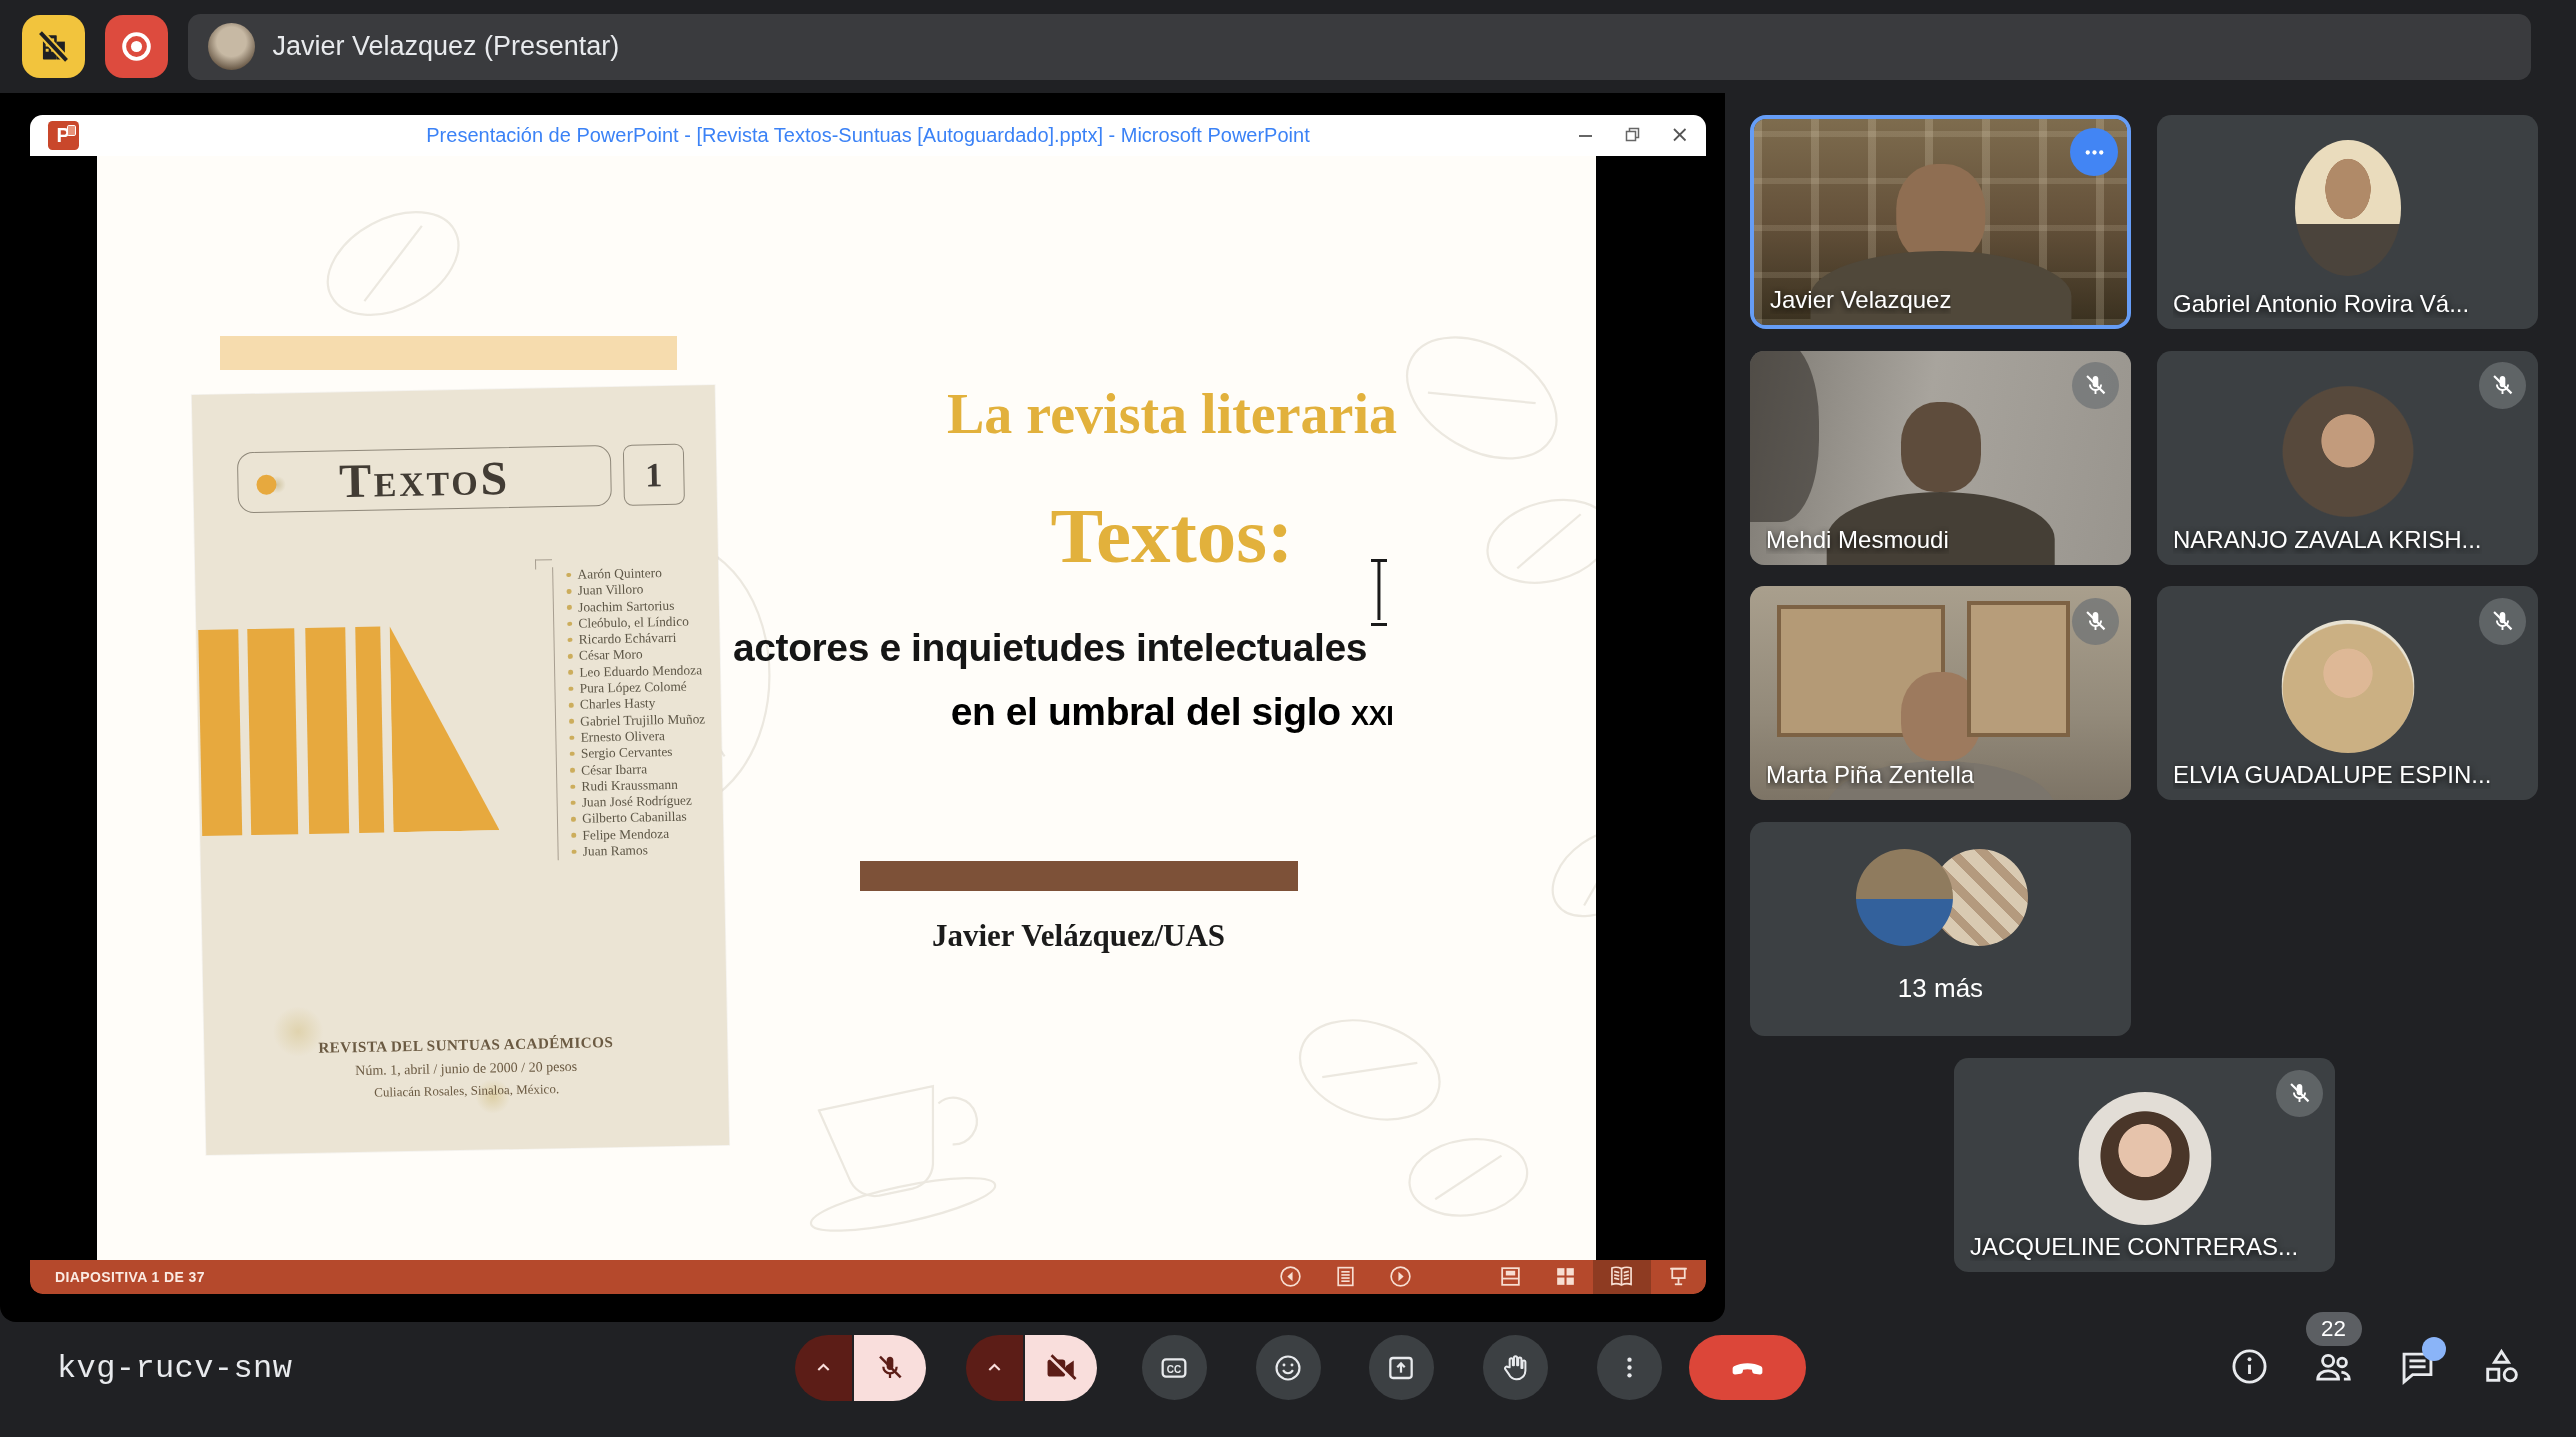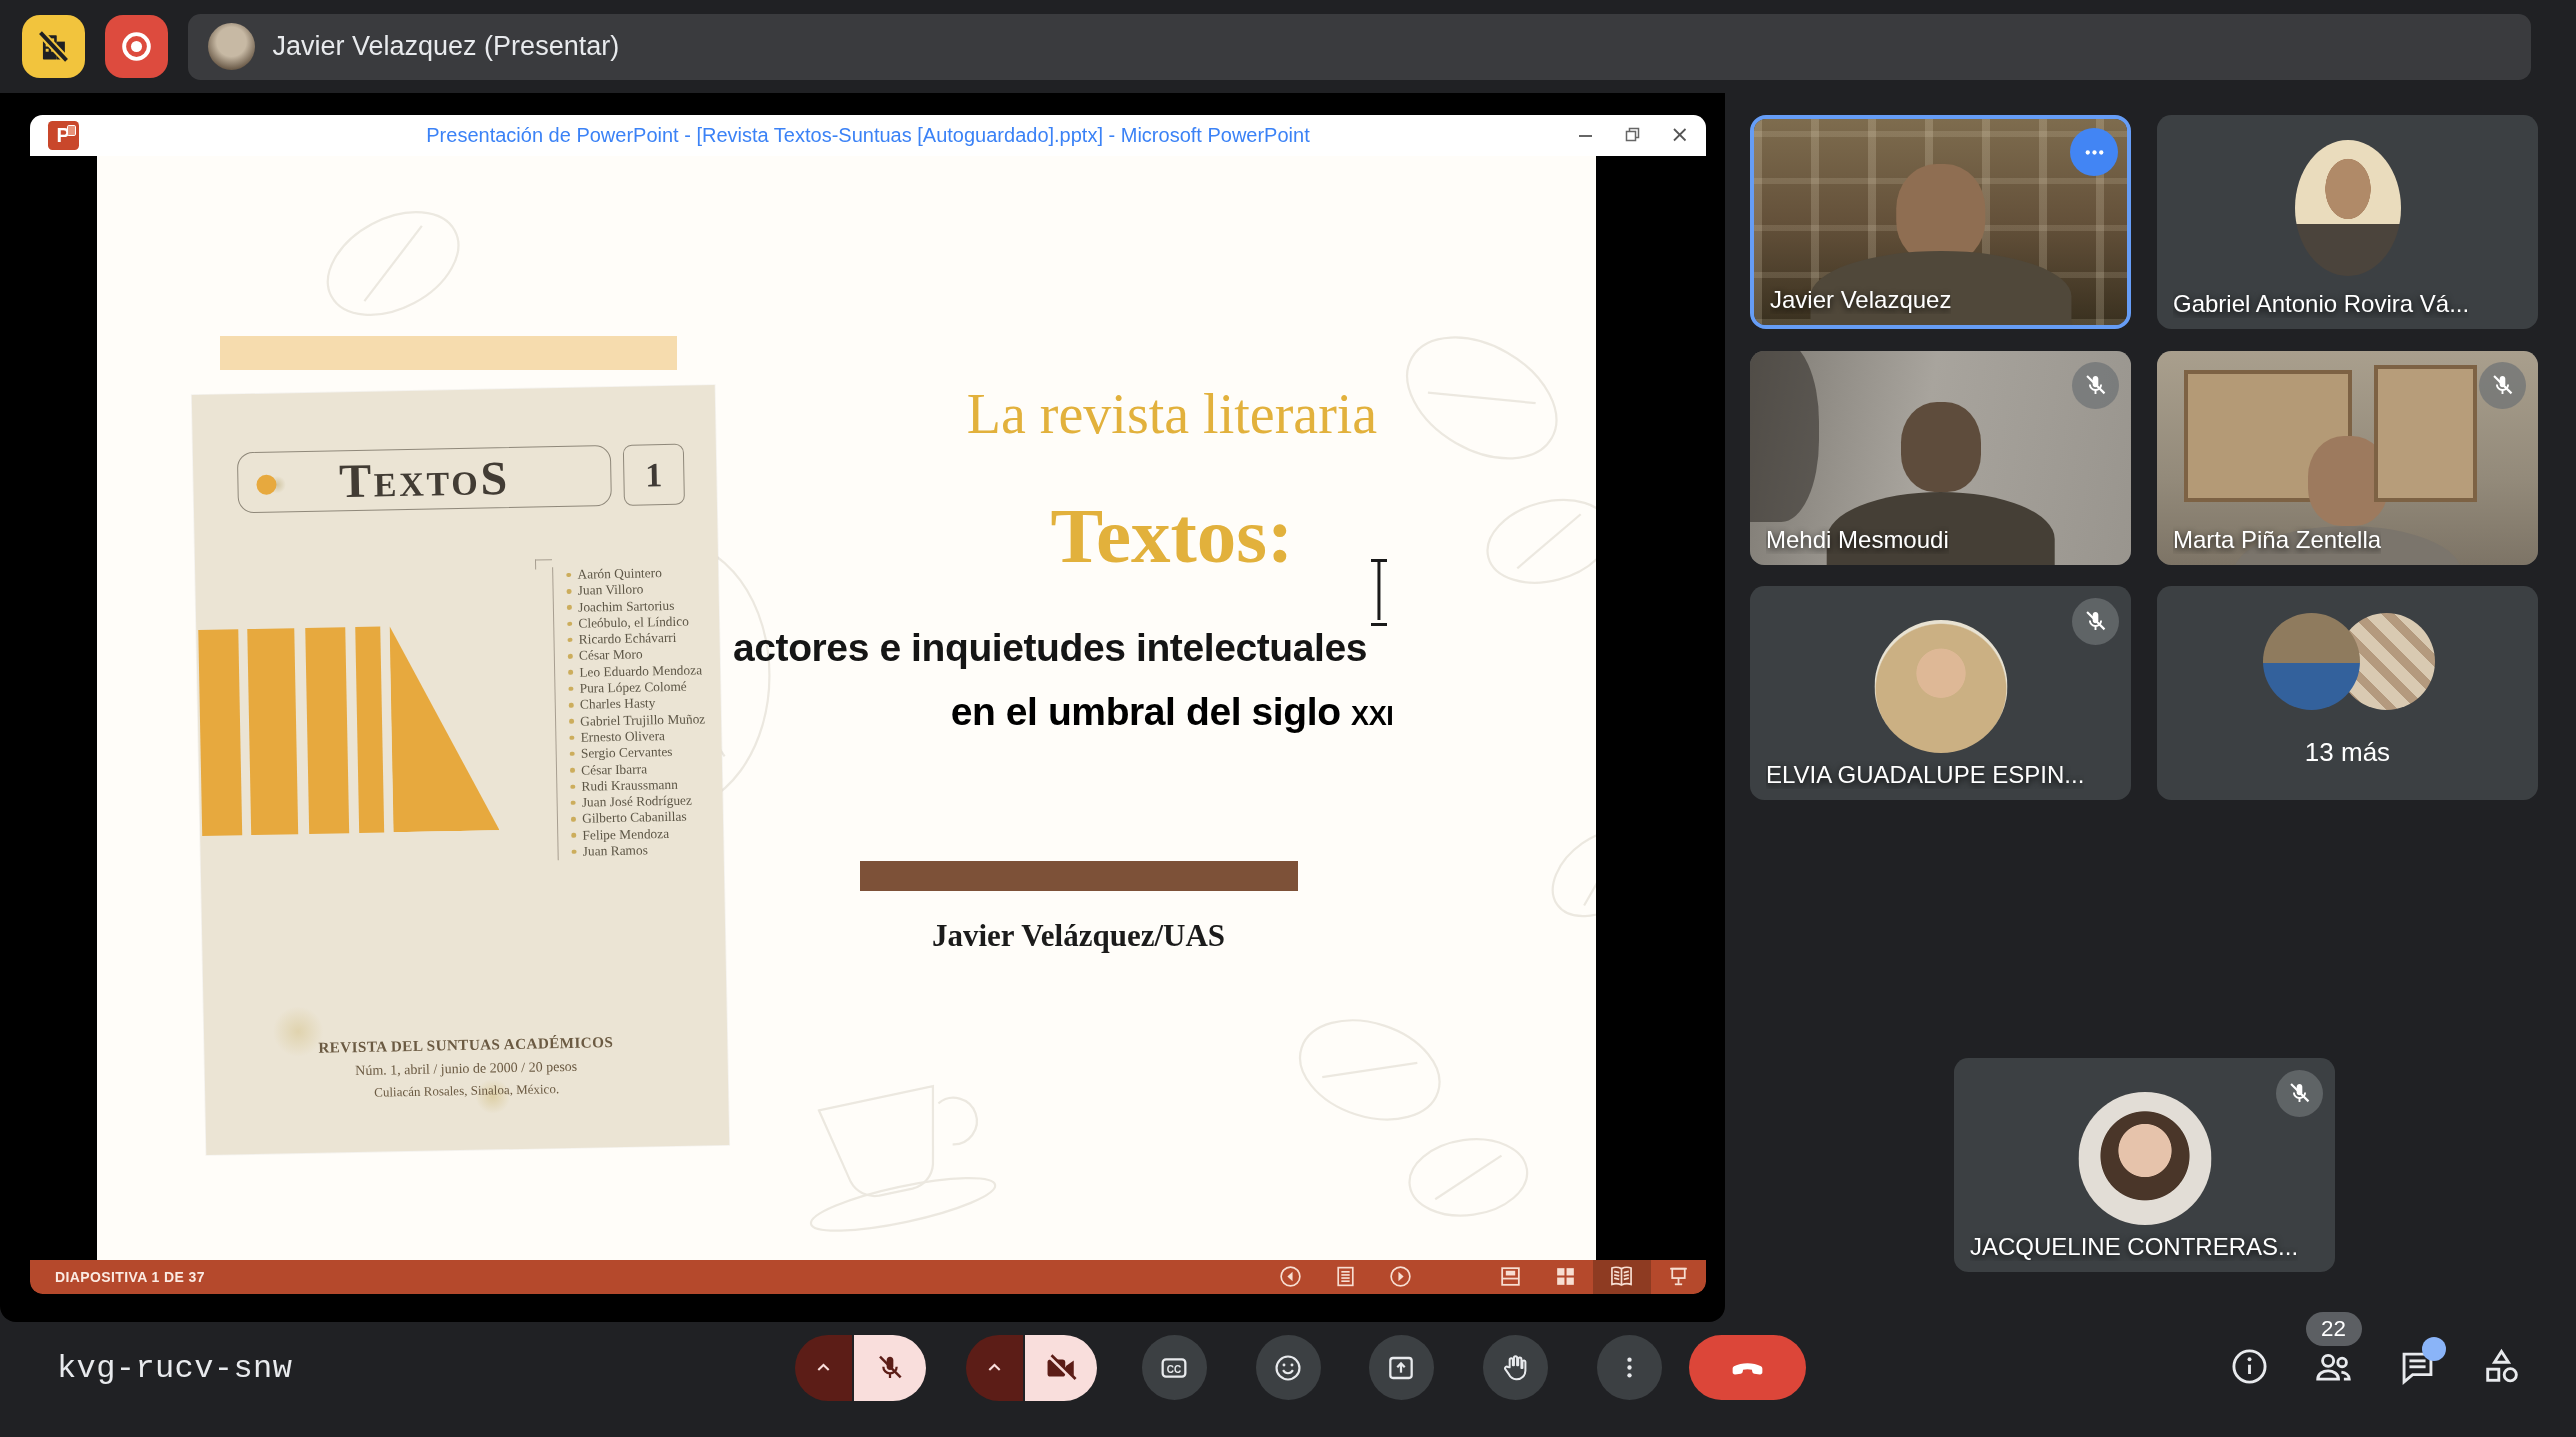--- a/index.html
+++ b/index.html
@@ -54,21 +54,21 @@
 .contributors li{font-family:"Liberation Serif",serif;font-size:13.4px;line-height:16.3px;color:#5d5646;white-space:nowrap;}
 .contributors li::before{content:"";display:inline-block;width:4.5px;height:4.5px;border-radius:50%;background:#c7a346;margin-right:6.3px;vertical-align:1.8px;opacity:.85;}
 .bars-figure{position:absolute;left:1.8px;top:235px;height:206px;display:flex;}
 .bars-figure .b{background:var(--cover-gold);}
 .bars-figure .tri{width:106px;background:var(--cover-gold);clip-path:polygon(0 0,100% 100%,0 100%);}
 .cover-footer{position:absolute;left:0;right:0;top:642px;text-align:center;color:#6b5a42;font-family:"Liberation Serif",serif;}
 .cover-footer .f1{font-size:15.2px;font-weight:bold;letter-spacing:0.4px;line-height:25px;}
 .cover-footer .f2{font-size:14px;line-height:23px;}
 .cover-footer .f3{font-size:13px;line-height:22.4px;}
 
-.sl-h1{position:absolute;left:636px;top:226px;width:878px;text-align:center;font-family:"Liberation Serif",serif;font-weight:normal;font-size:56px;color:var(--slide-gold);}
+.sl-h1{position:absolute;left:636px;top:226px;width:878px;text-align:center;font-family:"Liberation Serif",serif;font-weight:bold;font-size:56px;color:var(--slide-gold);}
 .sl-h2{position:absolute;left:636px;top:335px;width:878px;text-align:center;font-family:"Liberation Serif",serif;font-weight:bold;font-size:79px;color:var(--slide-gold);}
 .sl-s1{position:absolute;left:636px;top:470px;width:878px;font-weight:bold;font-size:39px;letter-spacing:-0.4px;color:#151515;}
 .sl-s2{position:absolute;left:636px;top:534px;width:878px;text-align:center;font-weight:bold;font-size:39px;letter-spacing:-0.4px;color:#000000;}
 .sl-s2 .sc{font-variant:small-caps;}
 .brown-bar{position:absolute;left:763px;top:705px;width:438px;height:30px;background:var(--brown-bar);}
 .sl-author{position:absolute;left:547px;top:762px;width:869px;text-align:center;font-family:"Liberation Serif",serif;font-weight:bold;font-size:31px;color:#1b1b1b;}
 .cursor{position:absolute;left:1271px;top:403px;width:21.5px;height:61px;}
 .cursor::before{content:"";position:absolute;left:50%;top:0;transform:translateX(-50%);width:3.1px;height:100%;background:#1a1a1a;}
 .cursor::after{content:"";position:absolute;left:2.7px;top:0;width:16px;height:61px;border-top:3.1px solid #1a1a1a;border-bottom:3.1px solid #1a1a1a;}
 
@@ -398,20 +398,32 @@
         <svg width="27" height="27" viewBox="0 0 24 24">
             <path d="M12 13.5c1.4 0 2.5-1.1 2.5-2.5V6c0-1.4-1.1-2.5-2.5-2.5S9.5 4.6 9.5 6v5c0 1.4 1.1 2.5 2.5 2.5z" fill="#fff"></path>
             <path d="M17 11c0 2.8-2.2 5-5 5s-5-2.2-5-5" fill="none" stroke="#fff" stroke-width="1.7"></path>
             <path d="M12 16v3.5" stroke="#fff" stroke-width="1.7"></path>
             <line x1="4.5" y1="3.5" x2="20" y2="19" stroke="#fff" stroke-width="1.9"></line>
           </svg>
       </div>
       <div class="tile-name">Mehdi Mesmoudi</div>
     </div>
 
+    <div class="tile">
+      <div class="avatar av-circle av-naranjo"></div>
+      <div class="mic-badge">
+        <svg width="27" height="27" viewBox="0 0 24 24">
+            <path d="M12 13.5c1.4 0 2.5-1.1 2.5-2.5V6c0-1.4-1.1-2.5-2.5-2.5S9.5 4.6 9.5 6v5c0 1.4 1.1 2.5 2.5 2.5z" fill="#fff"></path>
+            <path d="M17 11c0 2.8-2.2 5-5 5s-5-2.2-5-5" fill="none" stroke="#fff" stroke-width="1.7"></path>
+            <path d="M12 16v3.5" stroke="#fff" stroke-width="1.7"></path>
+            <line x1="4.5" y1="3.5" x2="20" y2="19" stroke="#fff" stroke-width="1.9"></line>
+          </svg>
+      </div>
+      <div class="tile-name">NARANJO ZAVALA KRISH...</div>
+    </div>
 
     <div class="tile">
       <div class="video vb-marta">
         <div class="person">
             <div class="head"></div>
             <div class="torso"></div>
           </div>
       </div>
       <div class="mic-badge">
         <svg width="27" height="27" viewBox="0 0 24 24">

